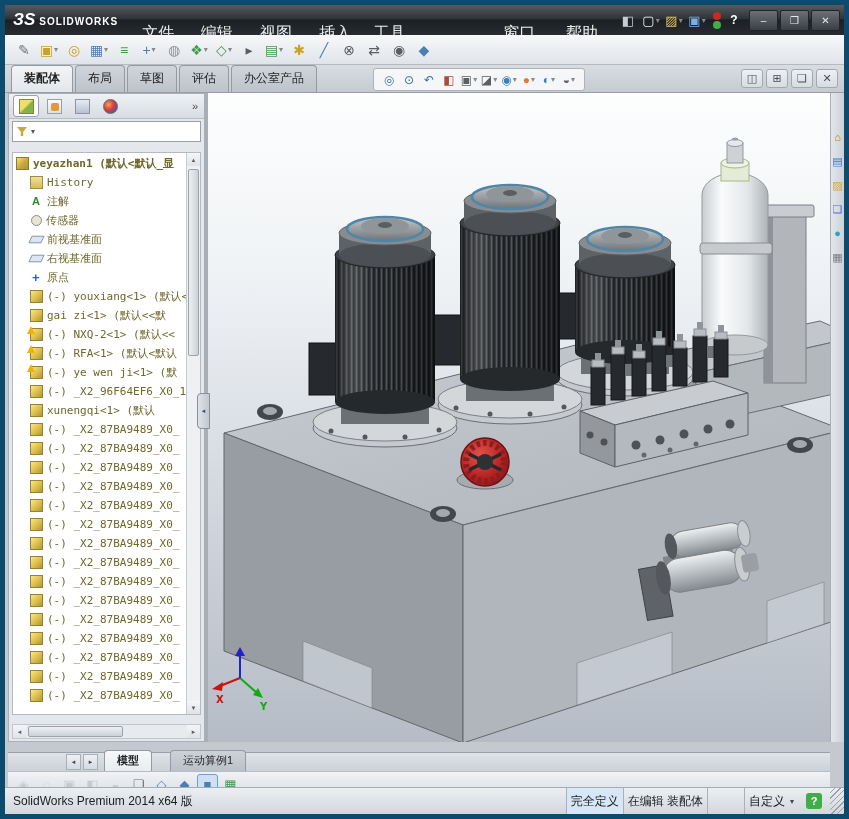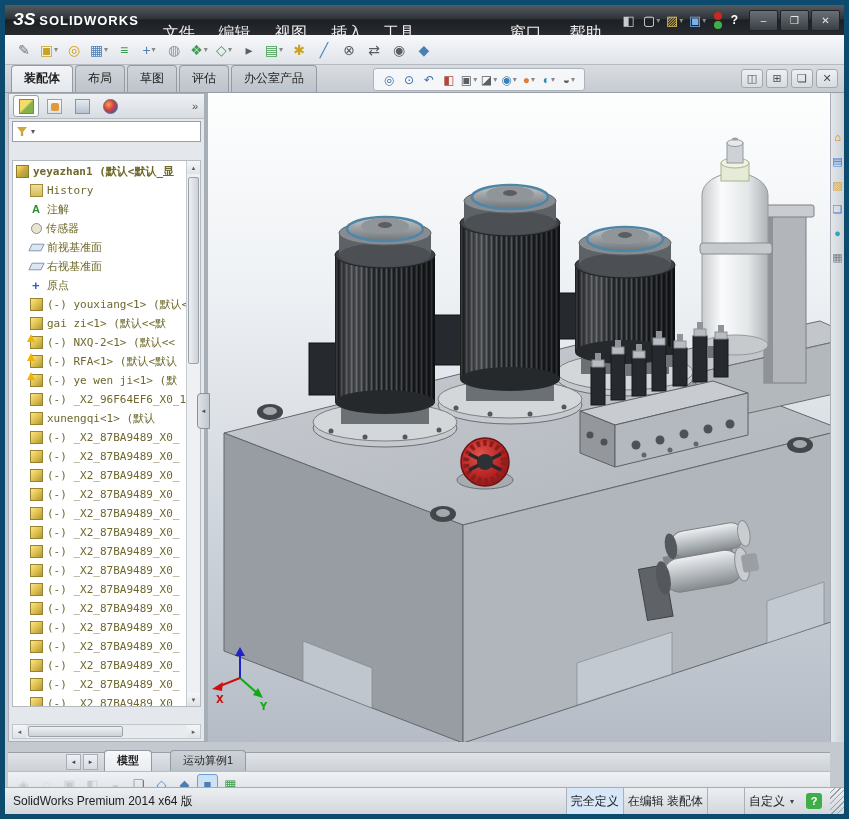--- a/index.html
+++ b/index.html
@@ -3,21 +3,21 @@
 <meta charset="utf-8">
 <style>
   html,body{margin:0;padding:0;}
   body{width:849px;height:819px;position:relative;font-family:"Liberation Sans","DejaVu Sans",sans-serif;font-size:12px;background:#c9ced4;overflow:hidden;}
   #window{position:absolute;inset:0;border:5px solid #0c4a6e;box-sizing:border-box;background:#c4c9cf;}
 
   
   .titlebar{position:absolute;left:0;top:0;right:0;height:30px;background:linear-gradient(180deg,#565b61 0%,#2f3439 45%,#1c1f23 50%,#282b2f 100%);display:flex;align-items:center;color:#f0f0f0;padding:0 4px;box-sizing:border-box;}
   .brand{display:flex;align-items:baseline;gap:4px;padding:0 8px 0 4px;}
   .brand-pre{font-style:italic;font-weight:bold;font-size:17px;color:#ffffff;}
-  .brand-name{font-weight:bold;font-size:13px;letter-spacing:1px;color:#ffffff;}
+  .brand-name{font-weight:bold;font-size:10px;letter-spacing:1px;color:#ffffff;}
   .menus{display:flex;align-items:center;margin-left:8px;}
   .menu-item{padding:4px 8px;font-size:16px;color:#ececec;cursor:default;margin-top:44px;}
   .tb-quick{display:flex;align-items:center;gap:3px;margin-left:auto;}
   .gicon{display:flex;align-items:center;justify-content:center;border-radius:3px;cursor:default;}
   .gicon.caret::after{content:"▾";font-size:8px;color:#888;margin-left:1px;}
   .tbq{width:20px;height:20px;font-size:13px;}
   .traffic{width:9px;height:17px;display:flex;flex-direction:column;justify-content:space-between;margin:0 6px;}
   .traffic i{width:8px;height:8px;border-radius:50%;display:block;}
   .t-red{background:radial-gradient(circle at 35% 35%,#ff8a7a,#c register 0,#c22);background:#c82a1e;}
   .t-green{background:#3fae49;}
@@ -48,21 +48,21 @@
   .pico{width:15px;height:15px;box-sizing:border-box;display:block;}
   .ptab[data-icon="featuremanager"] .pico{background:linear-gradient(135deg,#f2dd6a 0 45%,#86b24a 55% 100%);border:1px solid #7f8a34;}
   .ptab[data-icon="propertymanager"] .pico{background:linear-gradient(#fafafa,#dcdfe3);border:1px solid #9aa0a6;position:relative;}
   .ptab[data-icon="propertymanager"] .pico::after{content:"";position:absolute;left:3px;top:3px;width:8px;height:8px;background:#e2993a;border-radius:2px;}
   .ptab[data-icon="configurationmanager"] .pico{background:linear-gradient(#e6ebf2,#b7c2d2);border:1px solid #8a94a4;}
   .ptab[data-icon="displaymanager"] .pico{background:radial-gradient(circle at 35% 35%,#ff9a5a,#d2403a 45%,#3a58c8 85%);border-radius:50%;border:1px solid #666;}
   .more{margin-left:auto;color:#4a4f55;font-size:11px;padding-right:2px;}
   .filter-row{margin:2px 3px;height:19px;background:#fff;border:1px solid #9aa0a7;display:flex;align-items:center;gap:4px;padding:0 4px;flex:none;}
   .funnel{width:10px;height:9px;background:#caa83e;clip-path:polygon(0 0,100% 0,62% 52%,62% 100%,38% 100%,38% 52%);}
   .f-caret{font-size:8px;color:#555;}
-  .tree-wrap{flex:1;display:flex;overflow:hidden;margin:16px 3px;background:#fff;border:1px solid #b5bac0;}
+  .tree-wrap{flex:1;display:flex;overflow:hidden;margin:8px 3px;background:#fff;border:1px solid #b5bac0;}
   .tree{flex:1;overflow:hidden;padding-top:1px;}
   .trow{display:flex;align-items:center;height:19px;padding-left:3px;font-family:"DejaVu Sans Mono","Liberation Mono",monospace;font-size:11px;color:#6e682b;white-space:nowrap;overflow:hidden;}
   .trow.active .tlabel{font-weight:bold;}
   .trow[data-ind="1"]{padding-left:17px;}
   .tico{width:13px;height:13px;margin-right:4px;flex:none;position:relative;box-sizing:border-box;}
   .trow[data-icon="assembly"] .tico{background:linear-gradient(135deg,#ffe06a,#caa63c 55%,#8aa33a);border:1px solid #8a7c2a;}
   .trow[data-icon="history"] .tico{background:linear-gradient(#efe09a,#d6bc5a);border:1px solid #a08c3a;}
   .trow[data-icon="sensors"] .tico{border:1px solid #8a8f94;border-radius:50%;background:#e8e4d0;width:11px;height:11px;margin-left:1px;}
   .trow[data-icon="annotations"] .tico::before{content:"A";color:#2e8b2e;font:bold 11px "Liberation Sans",sans-serif;position:absolute;left:2px;top:0;}
   .trow[data-icon="plane"] .tico{background:#dce6f2;border:1px solid #7a8aa0;transform:skewX(-25deg) scaleY(.55);}

